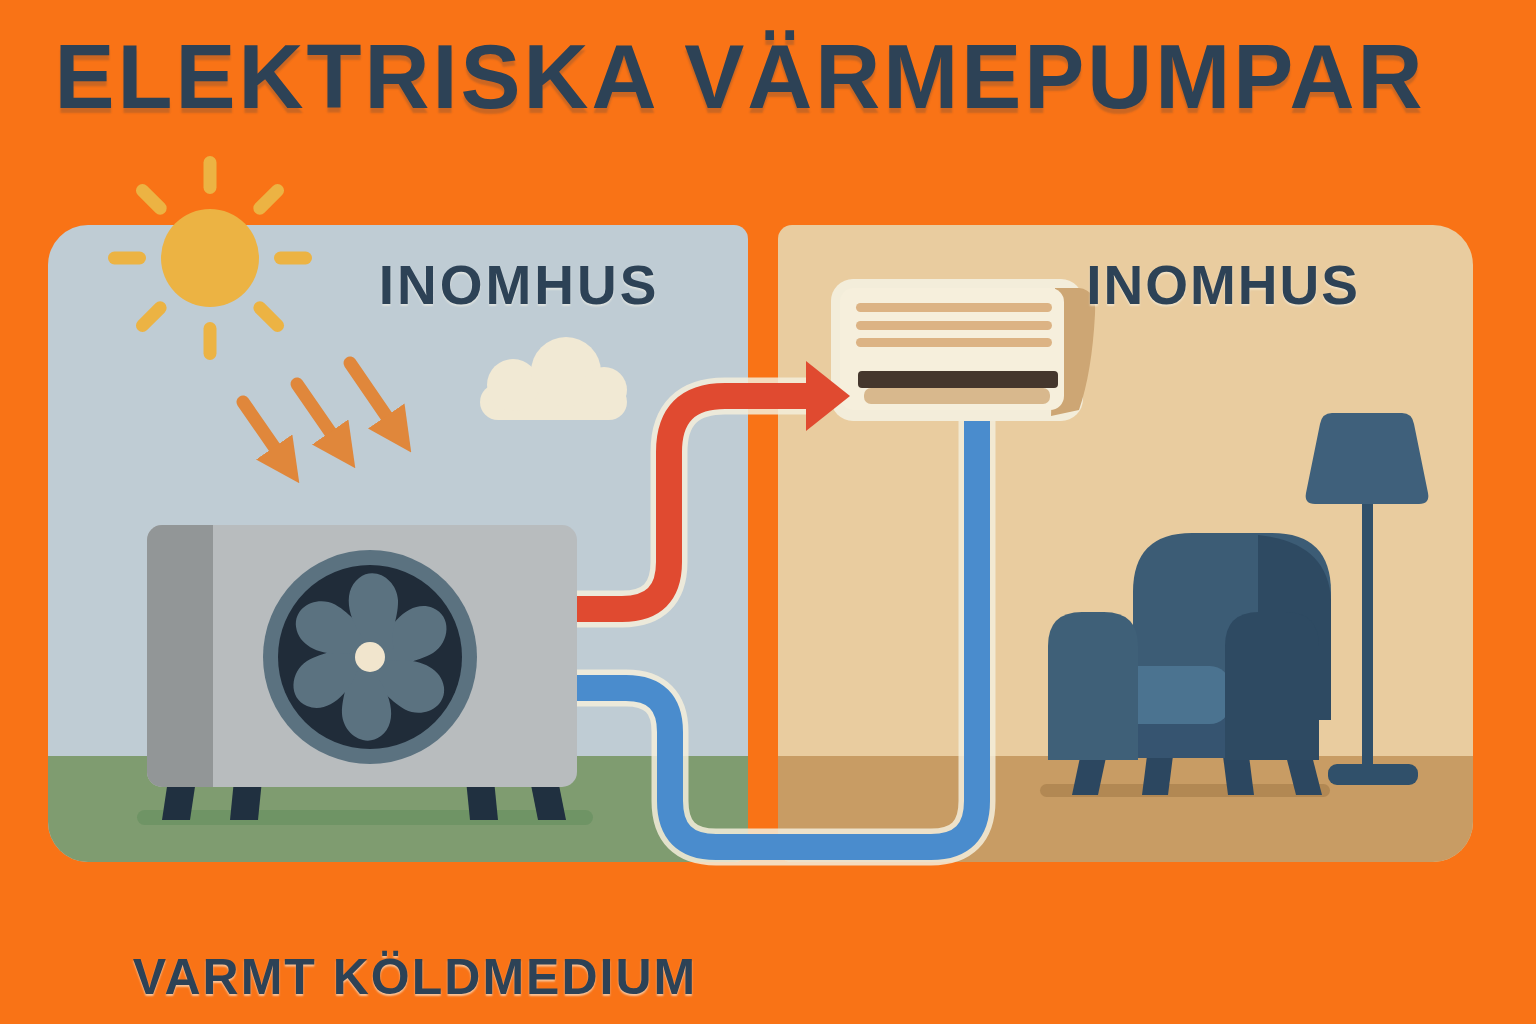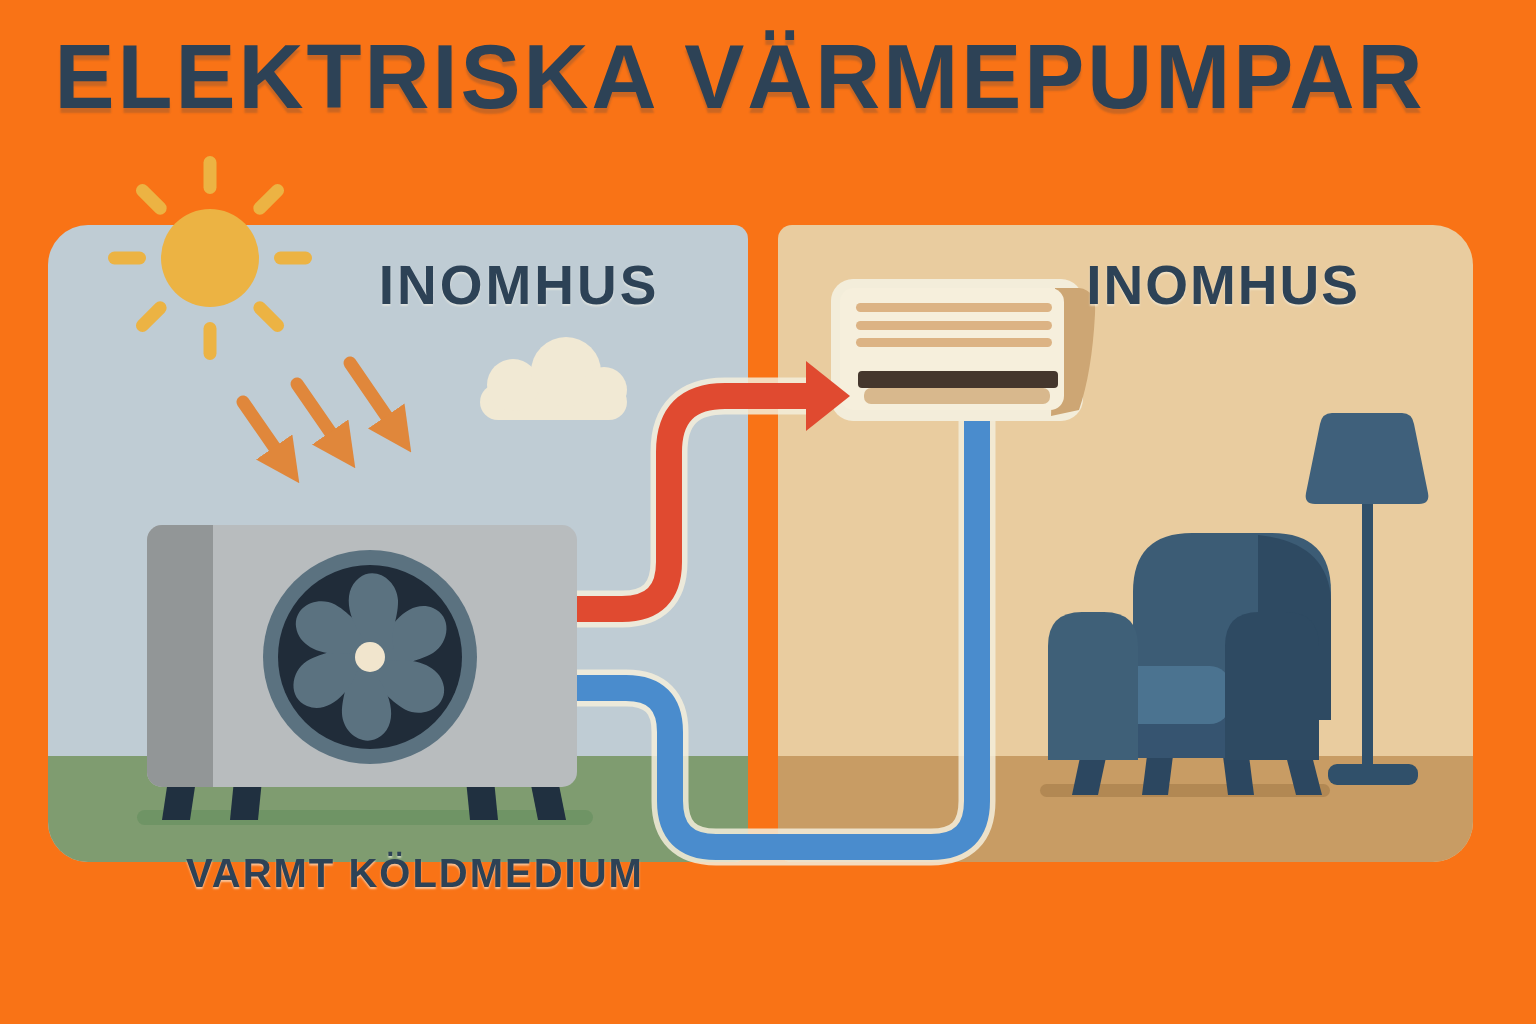--- a/index.html
+++ b/index.html
@@ -10,21 +10,21 @@
   .txt{position:absolute;white-space:nowrap;transform:translateX(-50%);
        color:#2d4256;font-weight:700;line-height:1;}
   .title{left:740px;top:32px;font-size:90px;letter-spacing:3px;
          text-shadow:0 5px 2px rgba(40,58,76,0.22);}
   .subtitle{left:769px;top:132px;font-size:69px;letter-spacing:2px;
             text-shadow:0 4px 2px rgba(40,58,76,0.18);}
   .panel-label{font-size:55px;letter-spacing:3px;
                text-shadow:0 2px 2px rgba(250,246,234,0.55);}
   .outdoor-label{left:519px;top:258px;}
   .indoor-label{left:1207px;top:258px;letter-spacing:2px;margin-left:16px;}
-  .flow-label{top:853px;font-size:40px;letter-spacing:2px;
+  .flow-label{top:952px;font-size:50px;letter-spacing:2px;
               text-shadow:0 2px 2px rgba(252,248,238,0.6);}
   .warm-label{left:415px;}
   .cold-label{left:1078px;}
 
   .panel{position:absolute;top:225px;height:637px;}
   .panel-outdoor{left:48px;width:700px;background:#bfccd4;
                  border-radius:40px 14px 14px 40px;overflow:hidden;}
   .panel-outdoor .ground{position:absolute;left:0;right:0;bottom:0;height:106px;background:#7f9c70;}
   .panel-indoor{left:778px;width:695px;background:#e9cc9f;
                 border-radius:14px 40px 40px 14px;overflow:hidden;}

